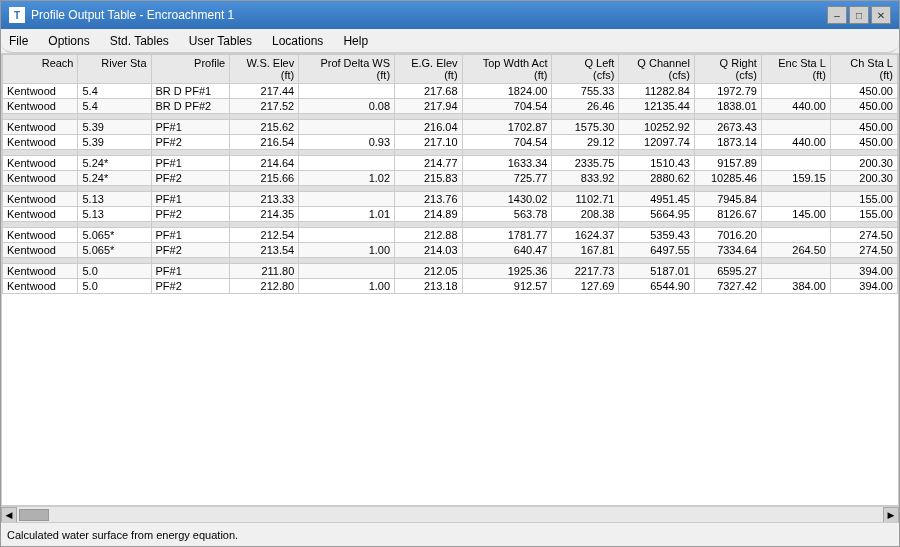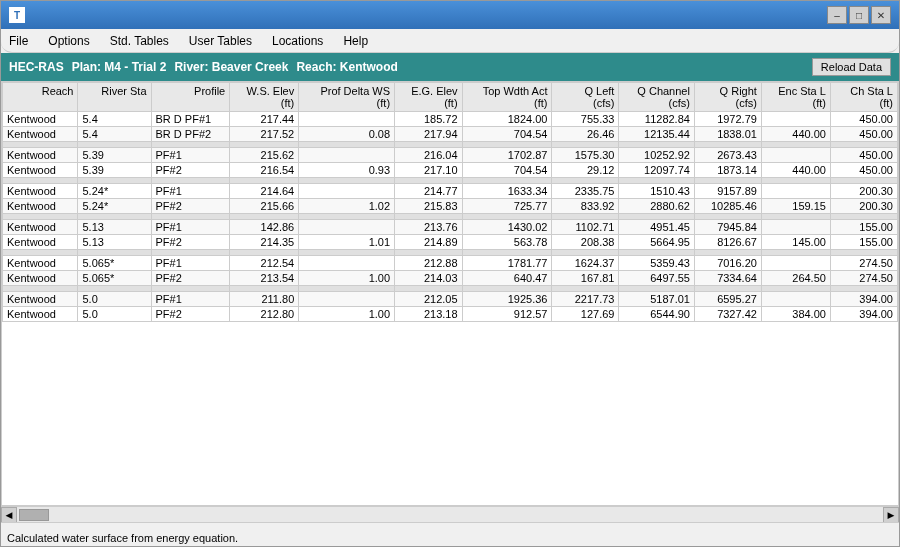--- a/index.html
+++ b/index.html
@@ -142,26 +142,26 @@
       background: #f8f8f8;
     }
     tbody tr.separator td {
       height: 6px;
       background: #e0e0e0;
       padding: 0;
     }
     .status-bar {
       background: #f0f0f0;
       border-top: 1px solid #ccc;
-      padding: 9px 6px;
+      padding: 3px 6px;
       font-size: 11px;
       height: 24px;
       flex-shrink: 0;
       display: flex;
-      align-items: flex-start;
+      align-items: center;
     }
     .h-scroll-bar {
       height: 16px;
       background: #e8e8e8;
       border-top: 1px solid #ccc;
       display: flex;
       align-items: center;
       flex-shrink: 0;
     }
     .h-scroll-btn {
@@ -208,46 +208,38 @@
     .col-chsta { width: 55px; }
   </style>
 </head>
 <body>
 
 <div class="window">
 
   <div class="title-bar">
     <div class="title-bar-left">
       <div class="title-icon">T</div>
+      <span class="title-text">Profile Output Table - Encroachment 1</span>
     </div>
     <div class="title-controls">
       <div class="title-btn">–</div>
       <div class="title-btn">□</div>
       <div class="title-btn">✕</div>
     </div>
   </div>
 
   <div class="menu-bar">
     <span class="menu-item">File</span>
     <span class="menu-item">Options</span>
     <span class="menu-item">Std. Tables</span>
     <span class="menu-item">User Tables</span>
     <span class="menu-item">Locations</span>
     <span class="menu-item">Help</span>
   </div>
 
-  <div class="info-bar">
-    <div class="info-bar-text">
-      <span>HEC-RAS</span>
-      <span>Plan: M4 - Trial 2</span>
-      <span>River: Beaver Creek</span>
-      <span>Reach: Kentwood</span>
-    </div>
-    <button class="reload-btn">Reload Data</button>
-  </div>
 
   <div class="table-container">
     <table>
       <thead>
         <tr>
           <th class="col-reach">Reach</th>
           <th class="col-river">River Sta</th>
           <th class="col-profile">Profile</th>
           <th class="col-ws td-right">W.S. Elev<br>(ft)</th>
           <th class="col-prof td-right">Prof Delta WS<br>(ft)</th>
@@ -260,21 +252,21 @@
           <th class="col-chsta td-right">Ch Sta L<br>(ft)</th>
         </tr>
       </thead>
       <tbody id="table-body">
       <tr>
             <td>Kentwood</td>
             <td>5.4</td>
             <td>BR D PF#1</td>
             <td class="td-right">217.44</td>
             <td class="td-right"></td>
-            <td class="td-right">185.72</td>
+            <td class="td-right">217.68</td>
             <td class="td-right">1824.00</td>
             <td class="td-right">755.33</td>
             <td class="td-right">11282.84</td>
             <td class="td-right">1972.79</td>
             <td class="td-right"></td>
             <td class="td-right">450.00</td>
           </tr>
           <tr>
             <td>Kentwood</td>
             <td>5.4</td>
@@ -384,21 +376,21 @@
             <td></td>
             <td></td>
             <td></td>
             <td></td>
             <td></td>
           </tr>
           <tr>
             <td>Kentwood</td>
             <td>5.13</td>
             <td>PF#1</td>
-            <td class="td-right">142.86</td>
+            <td class="td-right">213.33</td>
             <td class="td-right"></td>
             <td class="td-right">213.76</td>
             <td class="td-right">1430.02</td>
             <td class="td-right">1102.71</td>
             <td class="td-right">4951.45</td>
             <td class="td-right">7945.84</td>
             <td class="td-right"></td>
             <td class="td-right">155.00</td>
           </tr>
           <tr>

